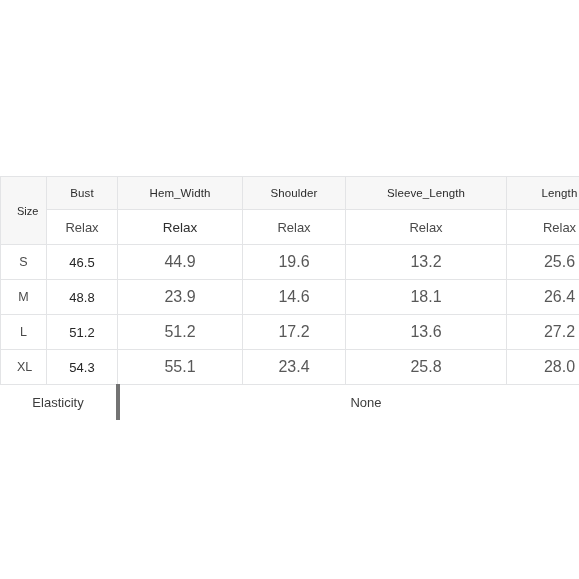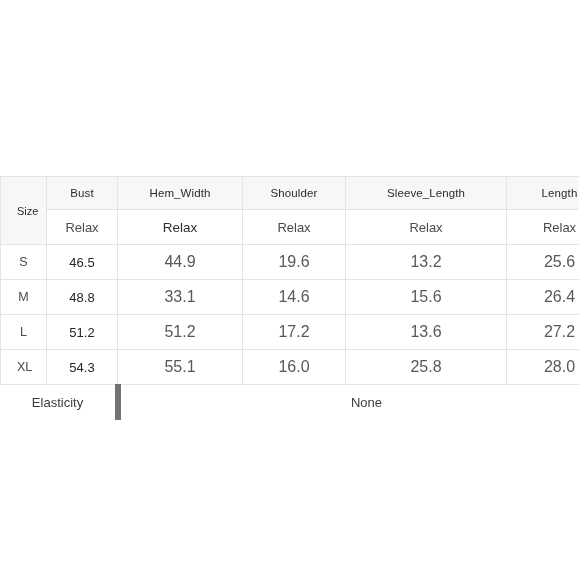--- a/index.html
+++ b/index.html
@@ -107,21 +107,21 @@
   
   tr.foot-row { height: 35px; }
   tr.foot-row td {
     border-left: none;
     border-right: none;
     border-bottom: none;
     font-size: 13px;
     color: #3c3c3c;
   }
   tr.foot-row td.elasticity-label {
-    border-right: 6px solid #737373;
+    border-right: 4px solid #737373;
   }
 </style>
 </head>
 <body>
 
 <div id="page">
 
   <div id="chart-wrap">
 
     <table class="size-chart">
@@ -157,38 +157,38 @@
           <td class="size-cell">S</td>
           <td class="val bust">46.5</td>
           <td class="val">44.9</td>
           <td class="val">19.6</td>
           <td class="val">13.2</td>
           <td class="val">25.6</td>
         </tr>
         <tr class="data-row">
           <td class="size-cell">M</td>
           <td class="val bust">48.8</td>
-          <td class="val">33.1</td>
+          <td class="val">23.9</td>
           <td class="val">14.6</td>
-          <td class="val">15.6</td>
+          <td class="val">18.1</td>
           <td class="val">26.4</td>
         </tr>
         <tr class="data-row">
           <td class="size-cell">L</td>
           <td class="val bust">51.2</td>
           <td class="val">51.2</td>
           <td class="val">17.2</td>
           <td class="val">13.6</td>
           <td class="val">27.2</td>
         </tr>
         <tr class="data-row">
           <td class="size-cell">XL</td>
           <td class="val bust">54.3</td>
           <td class="val">55.1</td>
-          <td class="val">16.0</td>
+          <td class="val">23.4</td>
           <td class="val">25.8</td>
           <td class="val">28.0</td>
         </tr>
       </tbody>
 
       <tfoot>
         <tr class="foot-row">
           <td class="elasticity-label" colspan="2">Elasticity</td>
           <td colspan="4">None</td>
         </tr>

